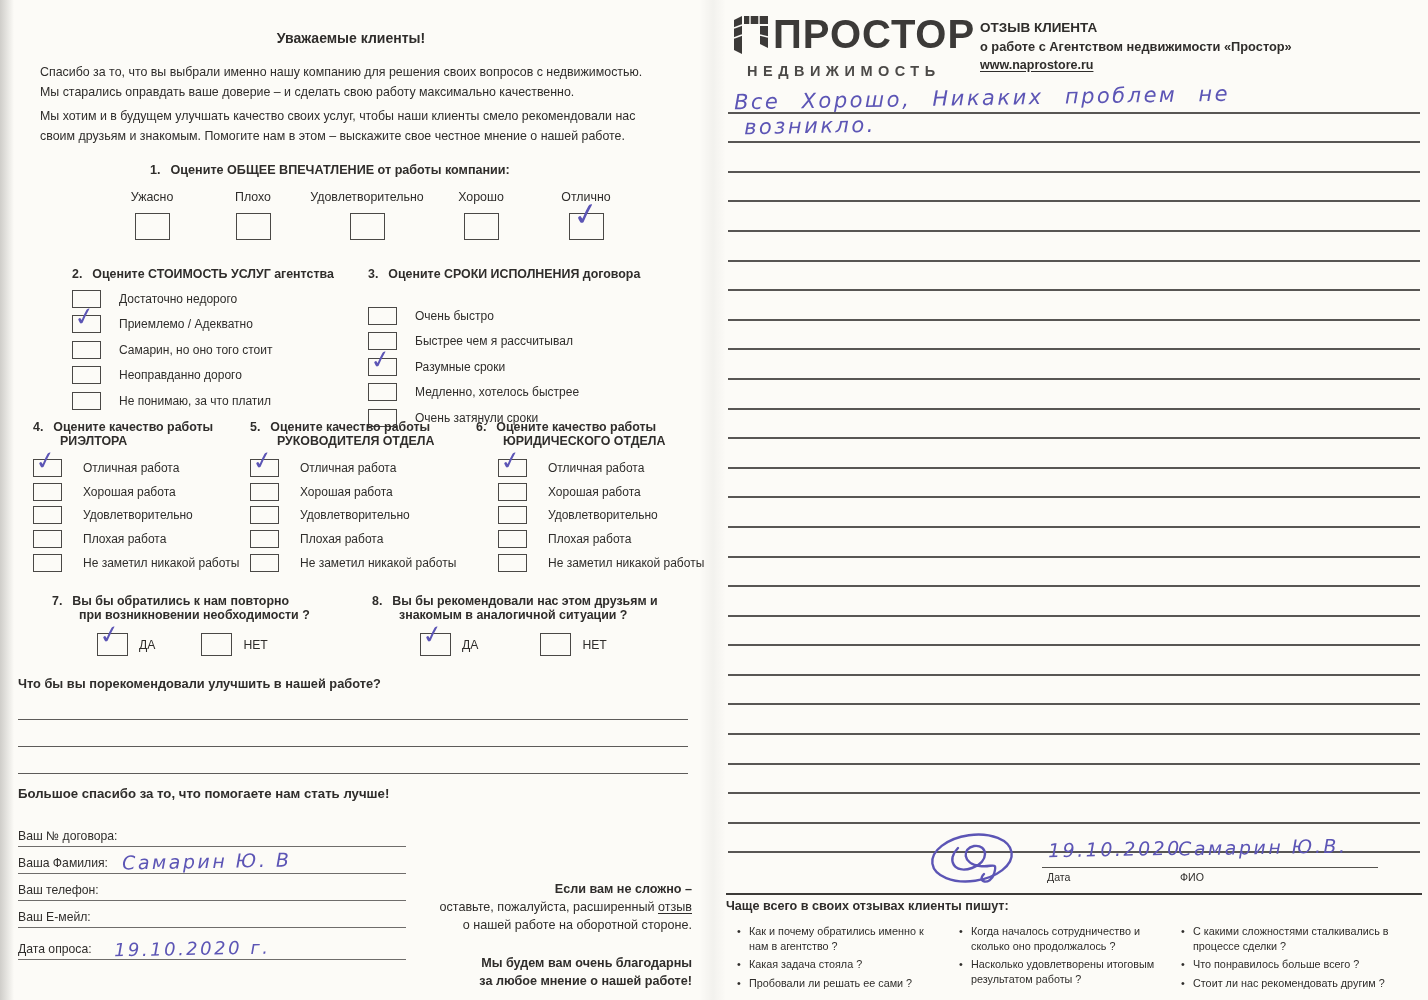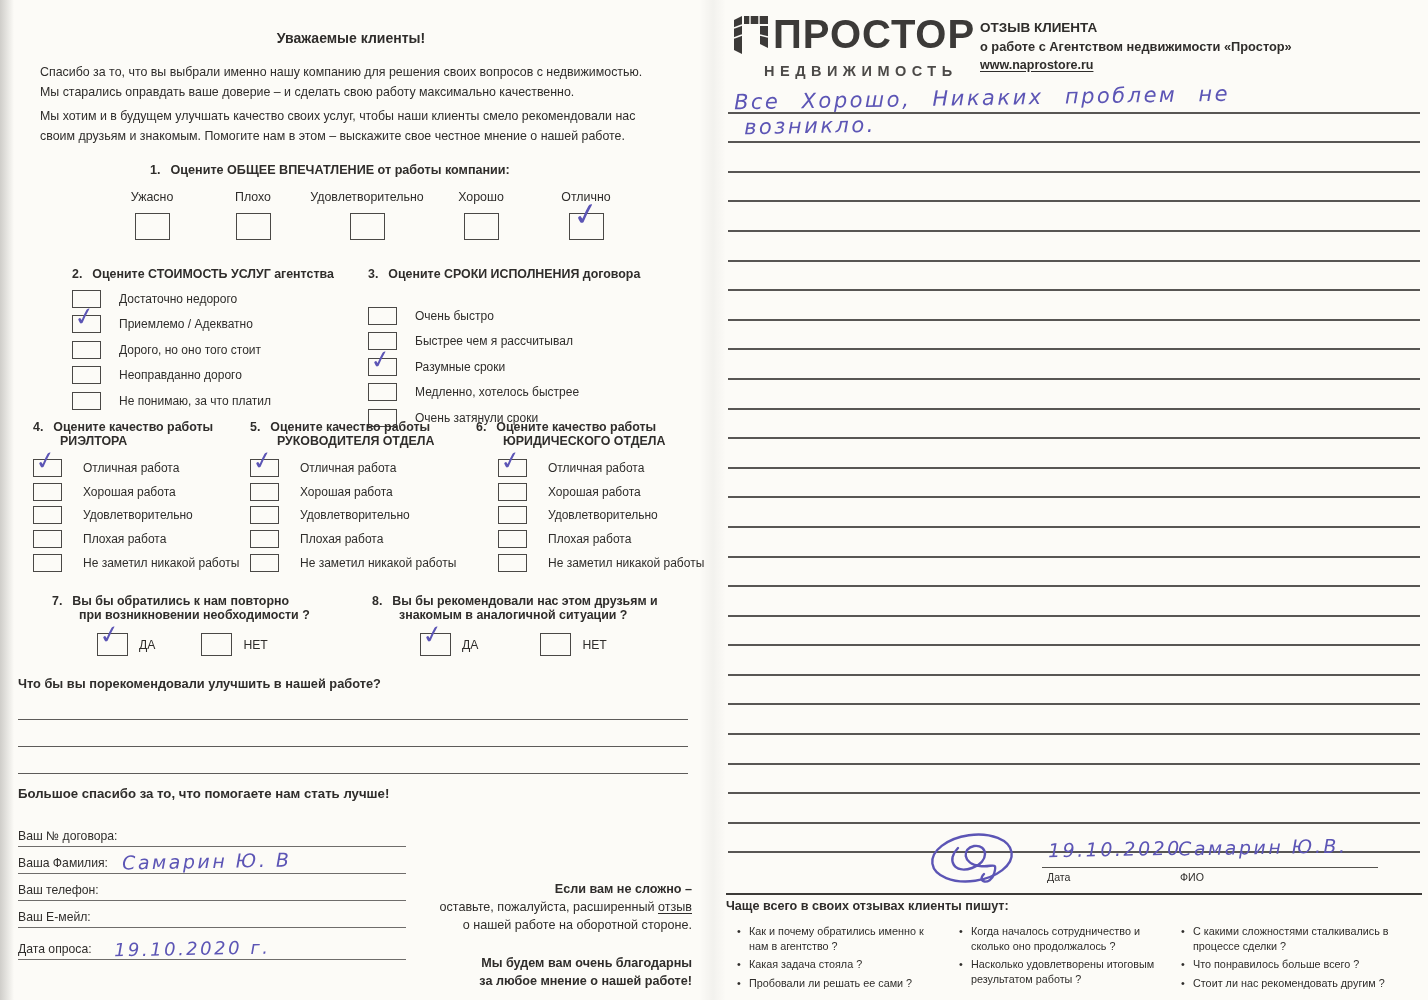--- a/index.html
+++ b/index.html
@@ -50,21 +50,21 @@
   #aside .a1{font-weight:bold;margin-top:48px;}
   #aside u{text-underline-offset:2px;}
   #aside .grat{margin-top:20px;font-weight:bold;}
   #aside .arrows{font-weight:bold;font-size:15px;letter-spacing:2px;margin-top:4px;}
   
   #rp{position:absolute;left:710px;top:0;width:718px;height:1000px;}
   #logo{position:absolute;left:22px;top:14px;}
   .logo-row{display:flex;align-items:flex-start;}
   .logo-text{font-size:40px;font-weight:900;letter-spacing:1px;color:#3c3a38;line-height:1;
              font-family:"Liberation Sans",sans-serif;margin-left:3px;}
-  .logo-sub{margin-left:32px;margin-top:3px;font-size:14.5px;letter-spacing:5.5px;color:#4c4a48;font-weight:bold;}
+  .logo-sub{margin-left:15px;margin-top:3px;font-size:14.5px;letter-spacing:5.5px;color:#4c4a48;font-weight:bold;}
   #rheader{position:absolute;left:270px;top:20px;font-weight:bold;}
   #rheader .rh1{font-size:13.5px;}
   #rheader .rh2{font-size:12.8px;margin-top:4px;}
   #rheader .rurl{font-size:12.5px;margin-top:4px;text-decoration:underline;text-underline-offset:2px;}
   #ruled-lines{position:absolute;left:18px;top:84px;width:692px;}
   .rline{height:27.6px;border-bottom:2px solid #585654;}
   .hw1{position:absolute;left:24px;top:86px;font-size:21px;word-spacing:12px;}
   .hw2{position:absolute;left:34px;top:114px;font-size:21px;}
   #sig{position:absolute;left:218px;top:830px;}
   .sig-date{position:absolute;left:338px;top:838px;font-size:19px;}
@@ -122,21 +122,21 @@
             <span class="optlabel">Достаточно недорого</span>
           </div>
         <div class="optrow">
             <span class="cbox smbox checked">
               <span class="tick">✓</span>
             </span>
             <span class="optlabel">Приемлемо / Адекватно</span>
           </div>
         <div class="optrow">
             <span class="cbox smbox"></span>
-            <span class="optlabel">Дорого, но оно того стоит</span>
+            <span class="optlabel">Самарин, но оно того стоит</span>
           </div>
         <div class="optrow">
             <span class="cbox smbox"></span>
             <span class="optlabel">Неоправданно дорого</span>
           </div>
         <div class="optrow">
             <span class="cbox smbox"></span>
             <span class="optlabel">Не понимаю, за что платил</span>
           </div>
       </div>

